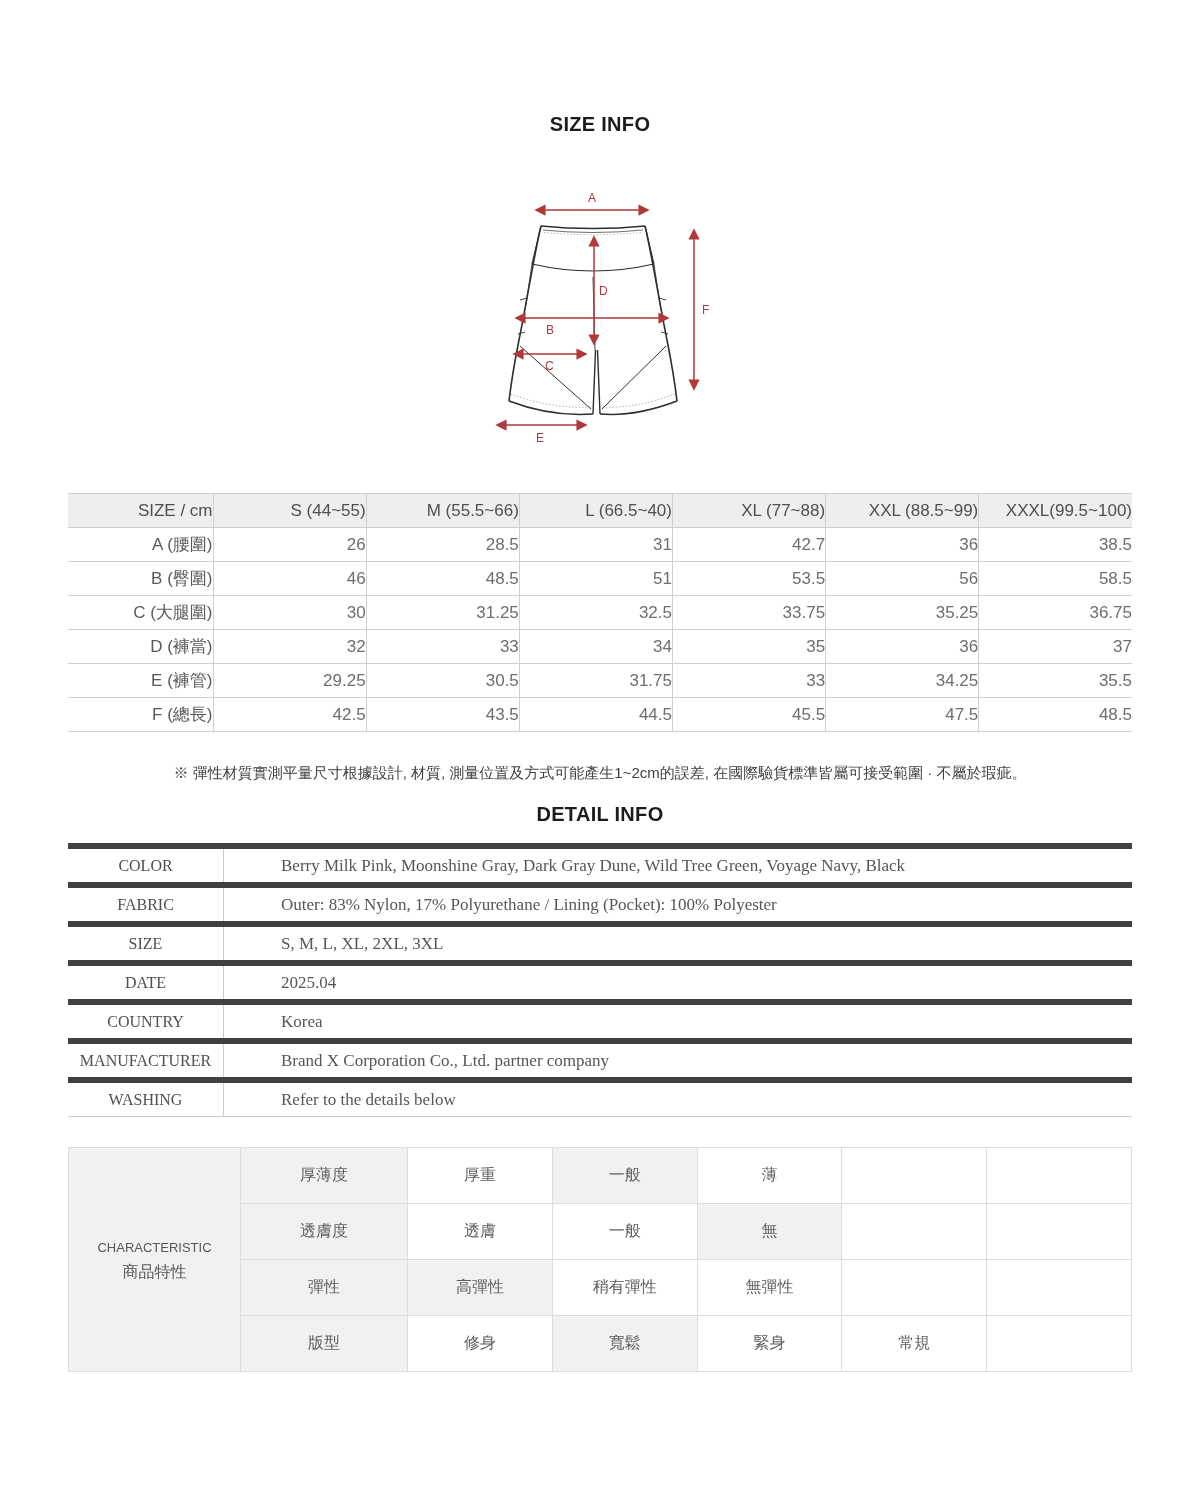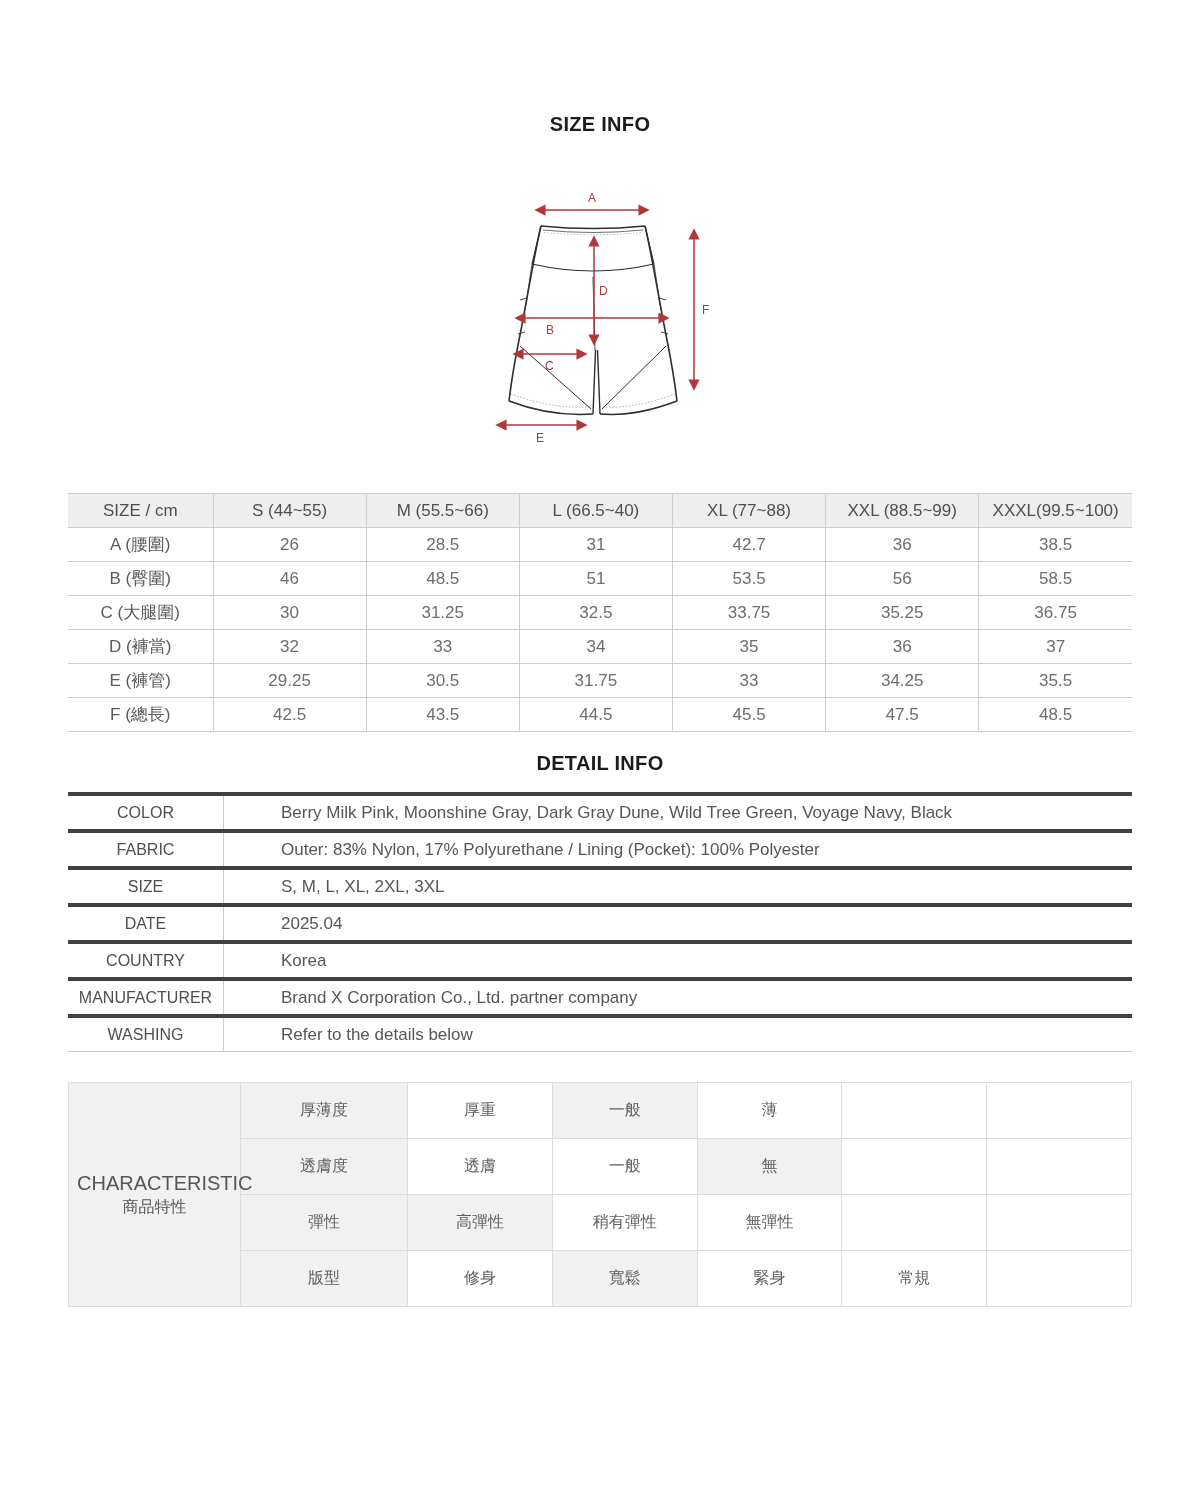--- a/index.html
+++ b/index.html
@@ -14,53 +14,53 @@
   .title-size { padding-top:112px; }
   .diagram-wrap { margin-top:52px; text-align:center; height:268px; }
 
   
   table.size {
     width:1064px; margin:37px auto 0; border-collapse:collapse; table-layout:fixed;
     font-size:17px; color:#6e6e6e;
   }
   table.size col.c0 { width:145px; }
   table.size th, table.size td {
-    border:1px solid #cfcfcf; height:33px; text-align:center; padding:0; font-weight:400;
+    border:1px solid #cfcfcf; height:33px; text-align:right; padding:0; font-weight:400;
   }
   table.size th { background:#eeeeee; color:#4f4f4f; }
   table.size td.rowlbl { color:#5a5a5a; }
   table.size tr > *:first-child { border-left:none; }
   table.size tr > *:last-child { border-right:none; }
 
   .note {
     margin-top:31px; text-align:center; font-size:15px; color:#3f3f3f; line-height:20px;
   }
   .title-detail { margin-top:19px; }
 
   
   table.detail {
     width:1064px; margin:17px auto 0; border-collapse:collapse; table-layout:fixed;
     font-size:17px;
   }
-  table.detail td { border-top:4px solid #404040; height:33px; padding:0; }
+  table.detail td { border-top:6px solid #404040; height:33px; padding:0;font-family:Liberation Serif, serif; }
   table.detail tr:last-child td { border-bottom:1px solid #cccccc; }
   table.detail td.lbl {
     width:155px; text-align:center; color:#4f4f4f; font-size:16px;
     border-right:1px solid #cccccc;
   }
   table.detail td.val { padding-left:57px; color:#565656; }
 
   
   table.char {
     width:1064px; margin:30px auto 0; border-collapse:collapse; table-layout:fixed;
     font-size:16px; color:#5f5f5f;
   }
   table.char td { border:1px solid #dddddd; height:39px; text-align:center; padding:8px; }
   table.char td.head { width:155px; background:#f1f1f1; color:#565656; }
-  table.char td.head .en { font-size:20px; line-height:24px; }
+  table.char td.head .en { font-size:13px; line-height:24px; }
   table.char td.head .zh { font-size:16px; line-height:24px; }
   table.char td.attr { width:150px; background:#f1f1f1; }
   table.char td.opt { background:#ffffff; }
   table.char td.opt.sel { background:#f1f1f1; }
 
   svg text.mlabel {
     font-family:"Liberation Sans", sans-serif; font-size:12px; fill:#b0383a;
   }
 </style>
 </head>
@@ -191,20 +191,21 @@
       <td>42.5</td>
       <td>43.5</td>
       <td>44.5</td>
       <td>45.5</td>
       <td>47.5</td>
       <td>48.5</td>
     </tr>
   </tbody>
     </table>
 
+  <div class="note">※ 彈性材質實測平量尺寸根據設計, 材質, 測量位置及方式可能產生1~2cm的誤差, 在國際驗貨標準皆屬可接受範圍 · 不屬於瑕疵。</div>
 
   <h2 class="section-title title-detail">DETAIL INFO</h2>
 
   <table class="detail">
     <tbody>
         <tr>
       <td class="lbl">COLOR</td>
       <td class="val">Berry Milk Pink, Moonshine Gray, Dark Gray Dune, Wild Tree Green, Voyage Navy, Black</td>
     </tr>
     <tr>

